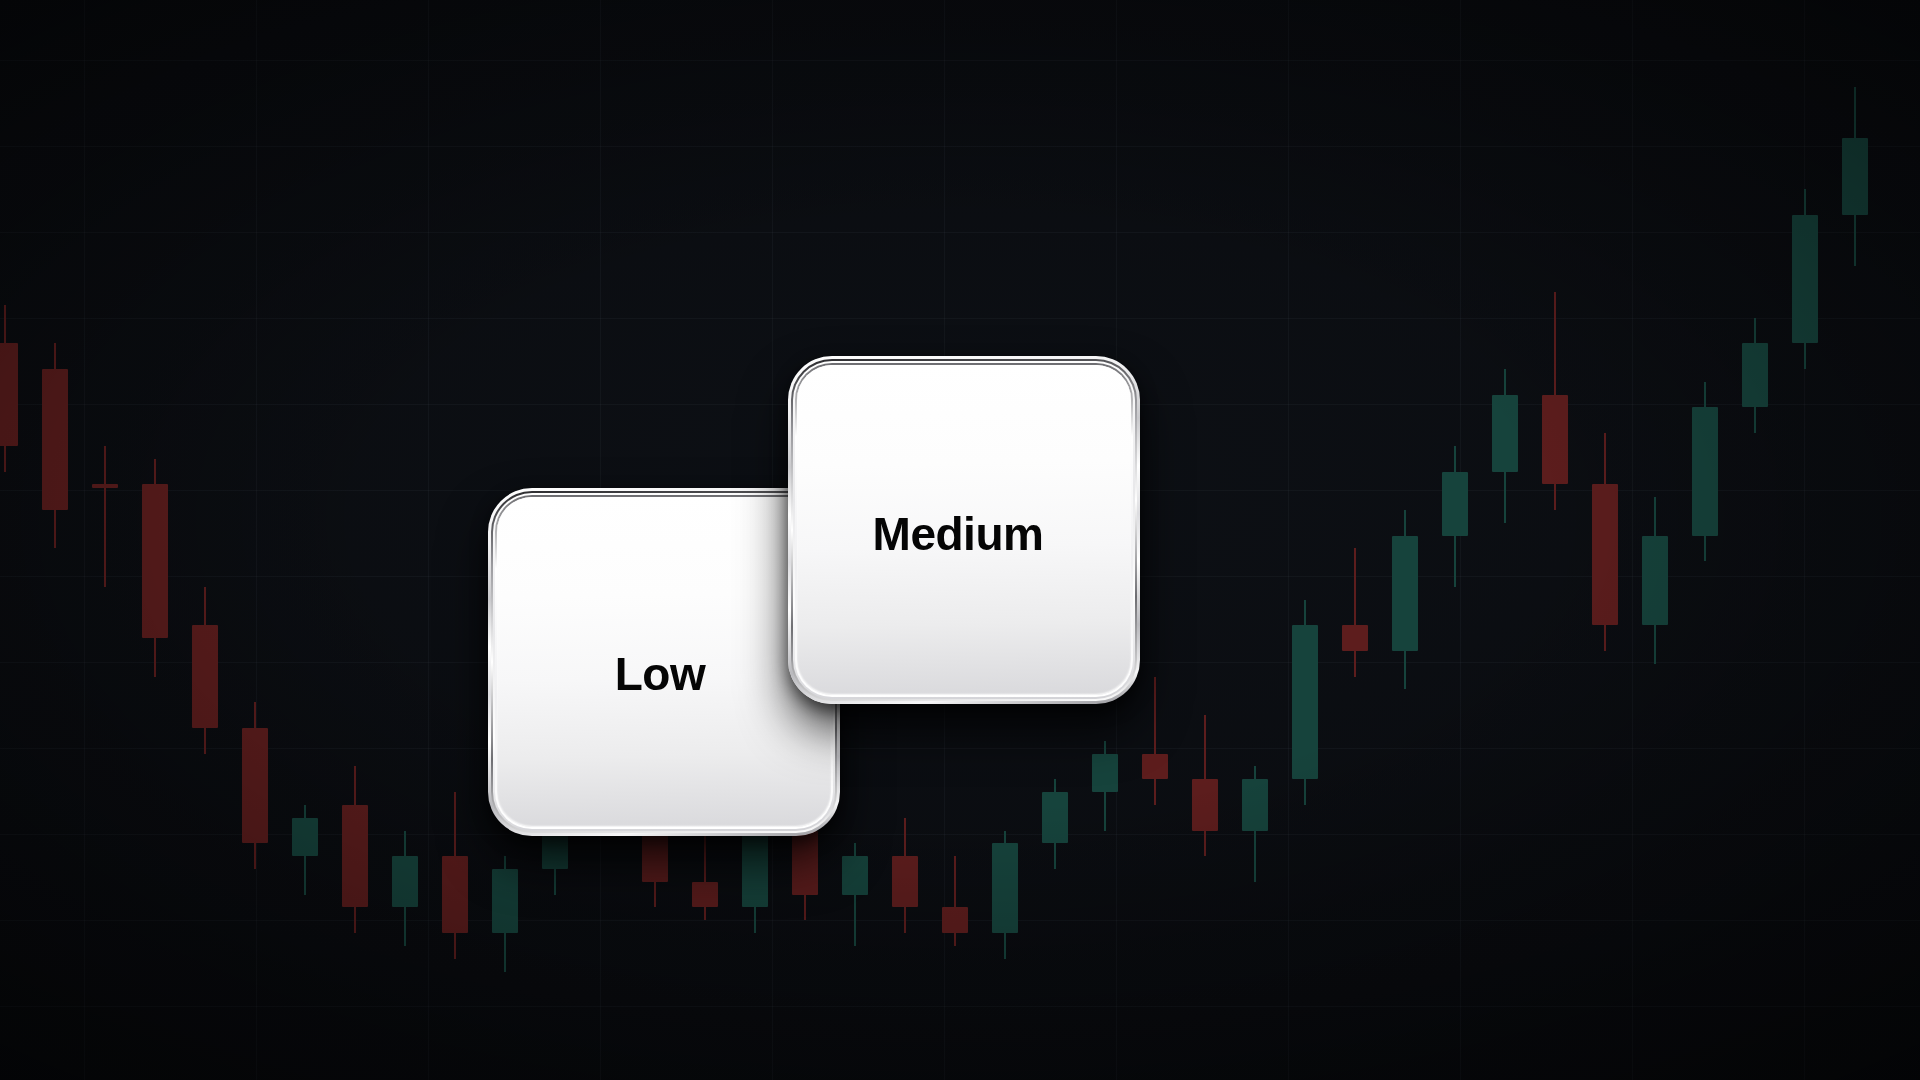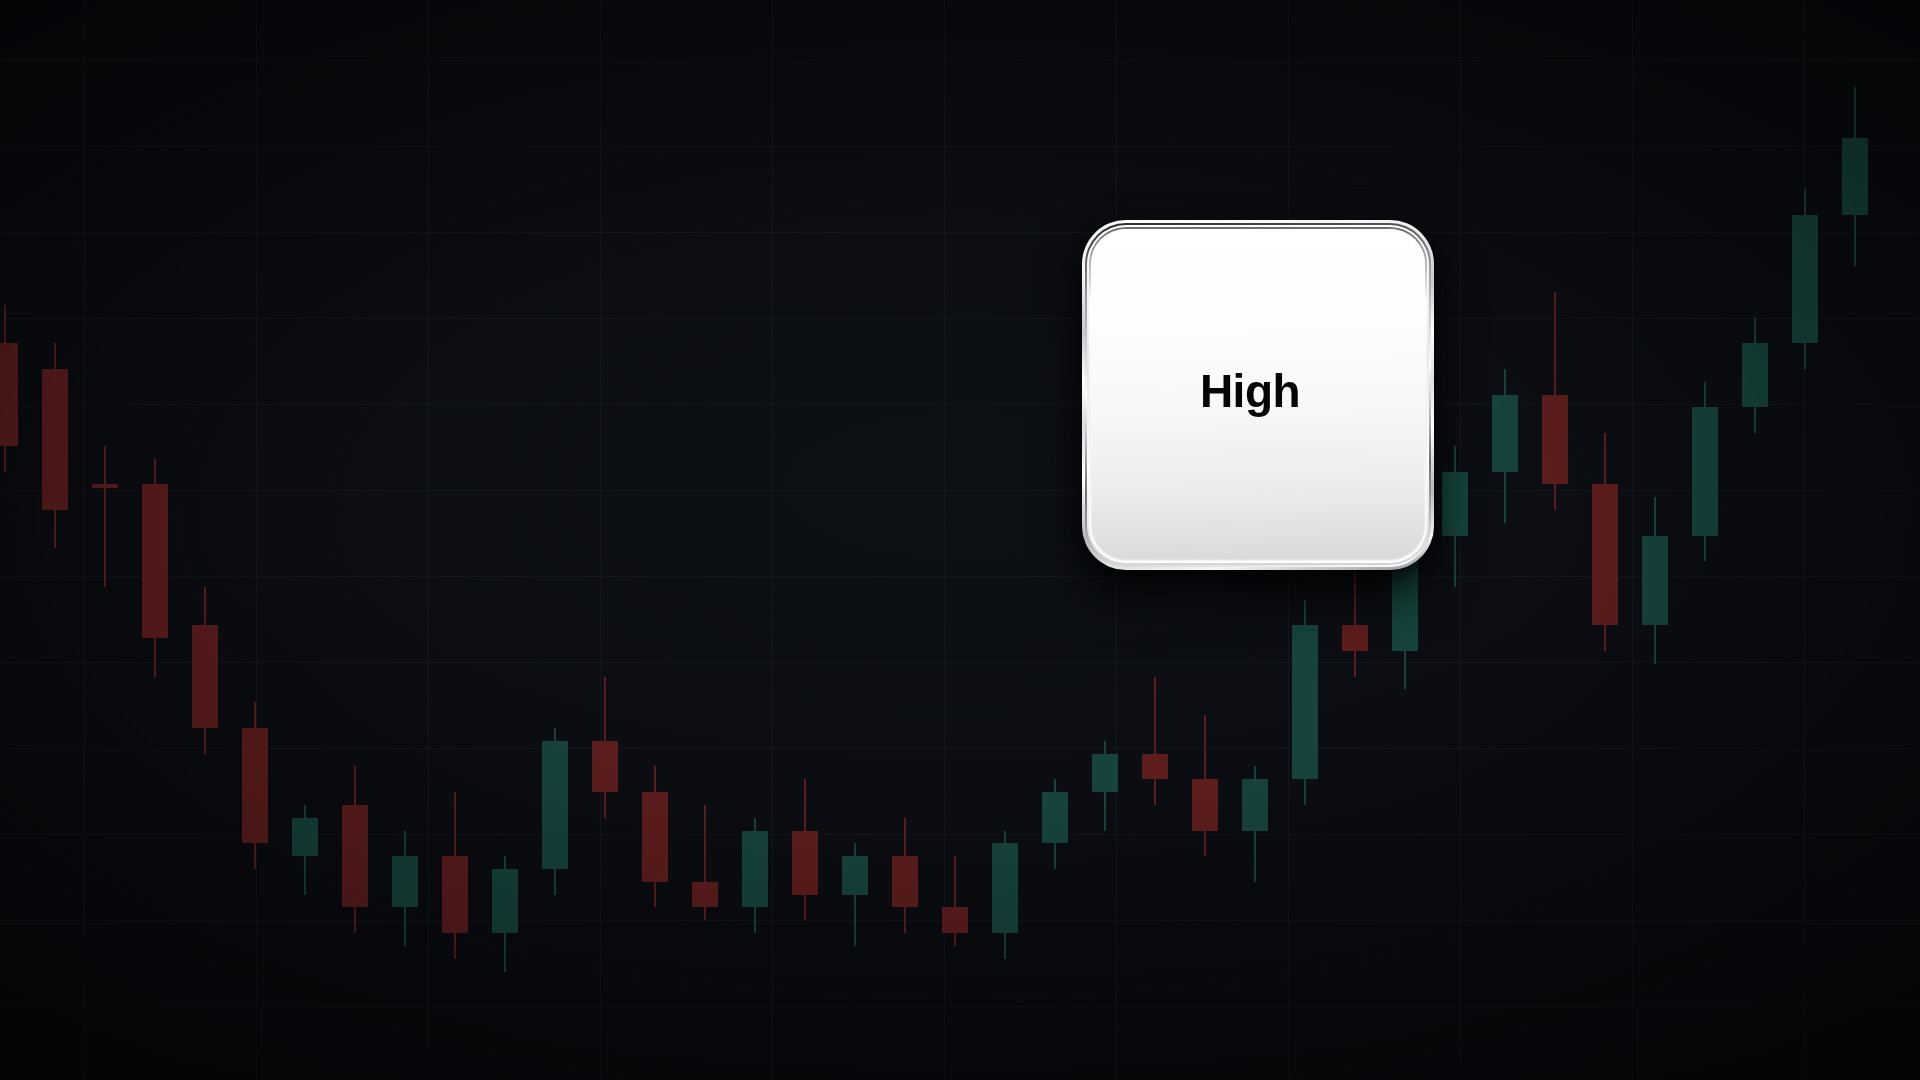--- a/index.html
+++ b/index.html
@@ -322,27 +322,35 @@
       </div>
       <div class="candle" style="left: 1842px; width: 26px; top: 0px; height: 1080px;">
         <div class="wick" style="top: 86.9231px; height: 179.487px; background: rgb(22, 67, 60);"></div>
         <div class="body" style="top: 138.205px; height: 76.9231px; background: rgb(22, 67, 60);"></div>
       </div>
     </div>
   <div id="vignette"></div>
 
   <div id="cards">
 
-
-
-    <div class="card" id="card-high">
+    <div class="card" id="card-low">
       <div class="rim"></div>
       <div class="rim2"></div>
       <div class="rim3"></div>
       <div class="rim4"></div>
       <div class="face"></div>
-      <span class="label">High</span>
+      <span class="label">Low</span>
     </div>
 
+    <div class="card" id="card-medium">
+      <div class="rim"></div>
+      <div class="rim2"></div>
+      <div class="rim3"></div>
+      <div class="rim4"></div>
+      <div class="face"></div>
+      <span class="label">Medium</span>
+    </div>
+
+
   </div>
 
 
 </div>
 
 </body></html>

